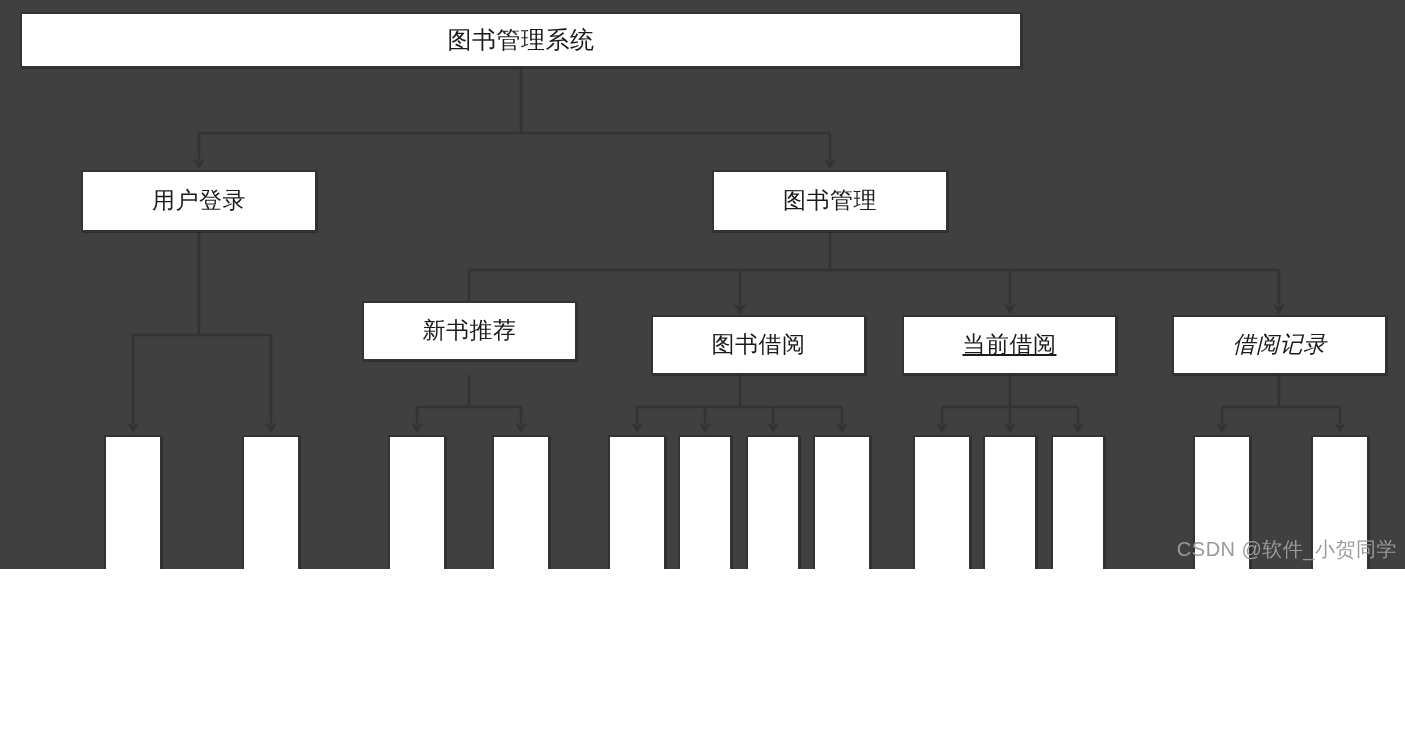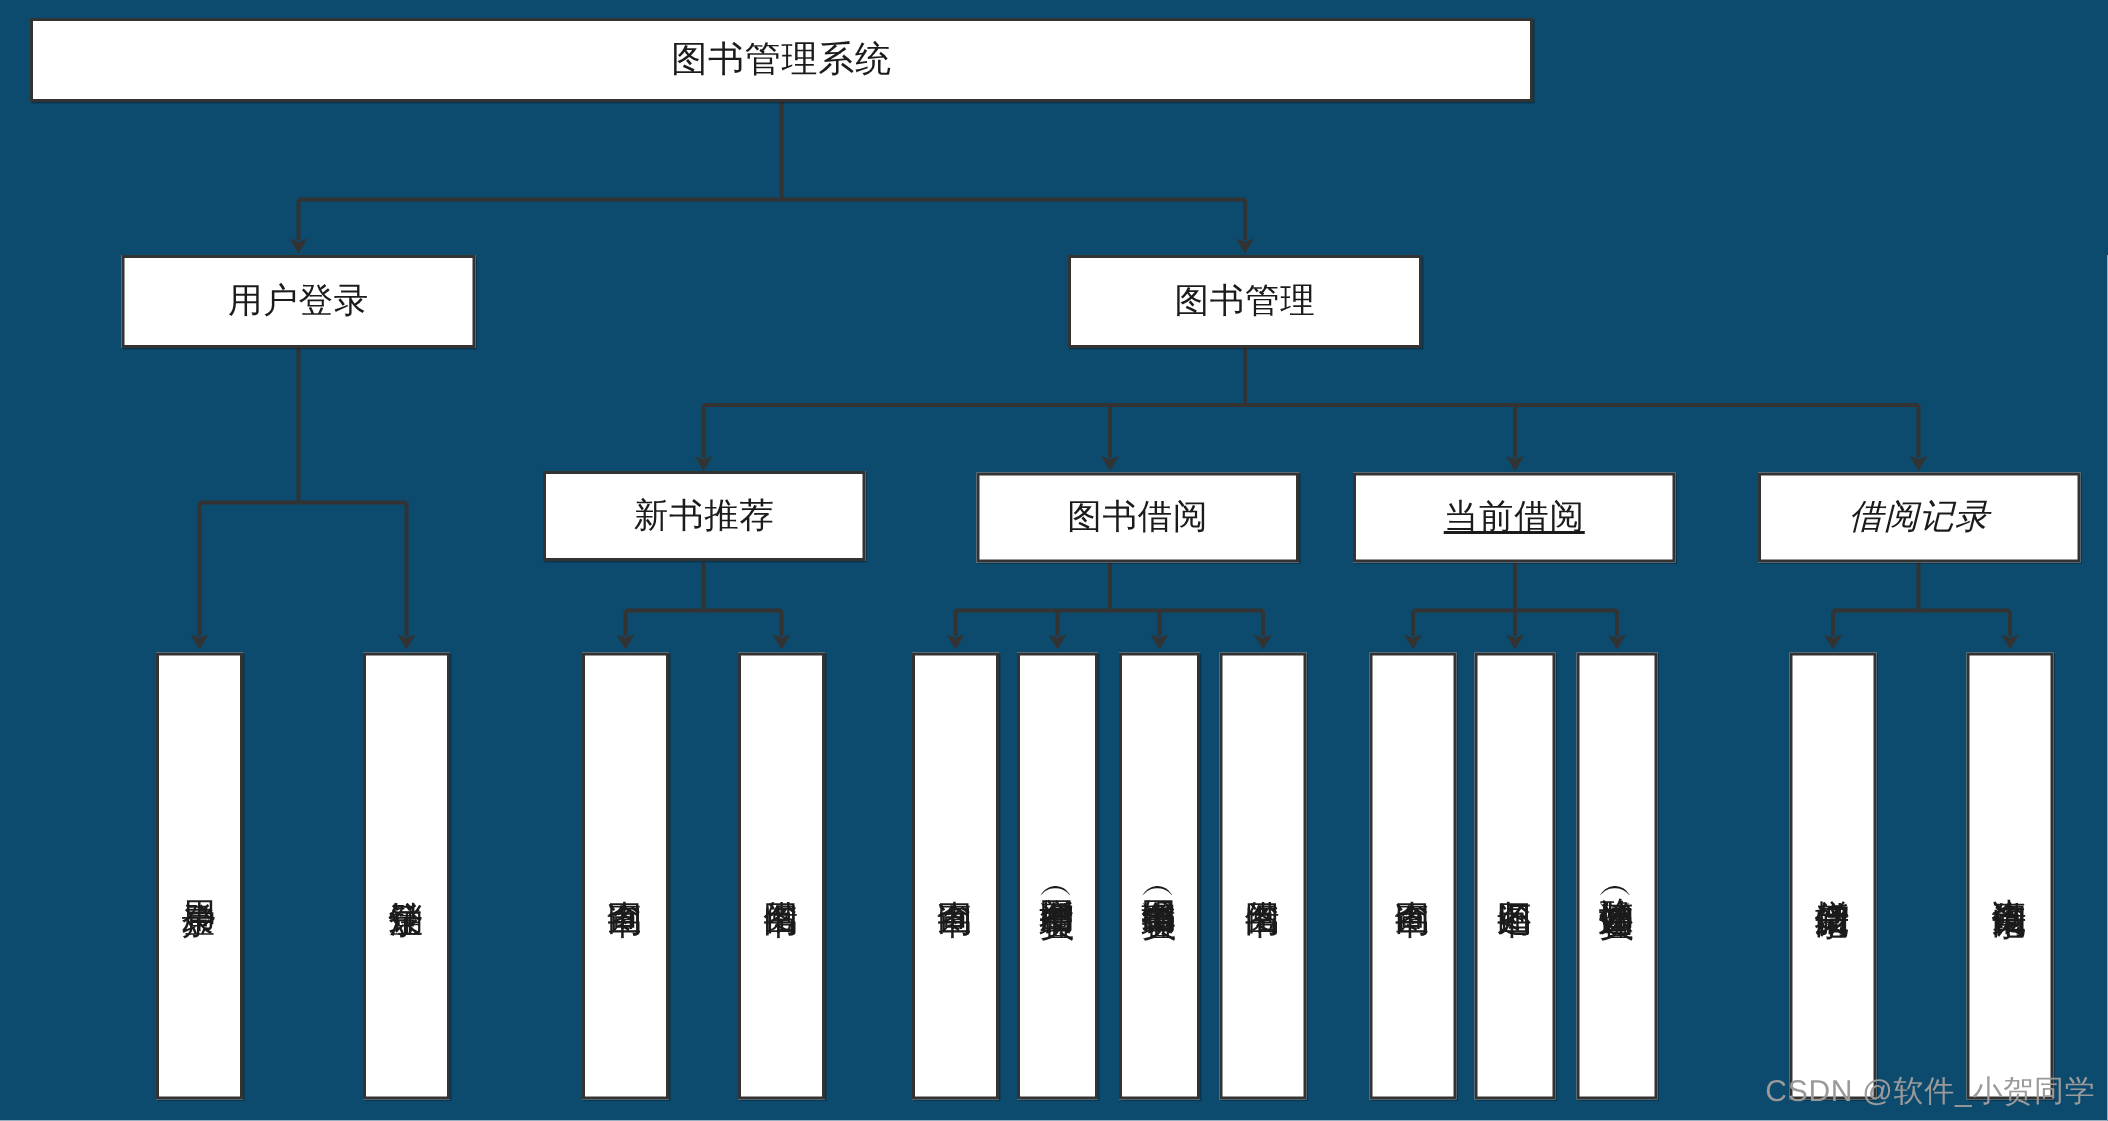--- a/index.html
+++ b/index.html
@@ -7,22 +7,22 @@
     margin: 0;
     padding: 0;
     background: #ffffff;
   }
   body {
     font-family: "Liberation Sans", "DejaVu Sans", sans-serif;
   }
   #canvas {
     position: relative;
     width: 1405px;
-    height: 747px;
-    background: #0c4a6e;
+    height: 569px;
+    background: #404040;
     overflow: hidden;
   }
   #wires {
     position: absolute;
     left: 0;
     top: 0;
     width: 1405px;
     height: 747px;
     pointer-events: none;
   }
@@ -133,21 +133,21 @@
     <span class="lbl">图书管理系统</span>
   </div>
 
   <div class="node horiz" style="left:81px; top:170px; width:236px; height:62px;">
     <span class="lbl">用户登录</span>
   </div>
   <div class="node horiz" style="left:712px; top:170px; width:236px; height:62px;text-align:center;">
     <span class="lbl">图书管理</span>
   </div>
 
-  <div class="node horiz" style="left:362px; top:314px; width:215px; height:60px;">
+  <div class="node horiz" style="left:362px; top:301px; width:215px; height:60px;">
     <span class="lbl">新书推荐</span>
   </div>
   <div class="node horiz" style="left:651px; top:315px; width:215px; height:60px;">
     <span class="lbl">图书借阅</span>
   </div>
   <div class="node horiz" style="left:902px; top:315px; width:215px; height:60px;text-decoration:underline;">
     <span class="lbl">当前借阅</span>
   </div>
   <div class="node horiz" style="left:1172px; top:315px; width:215px; height:60px;font-style:italic;">
     <span class="lbl">借阅记录</span>

